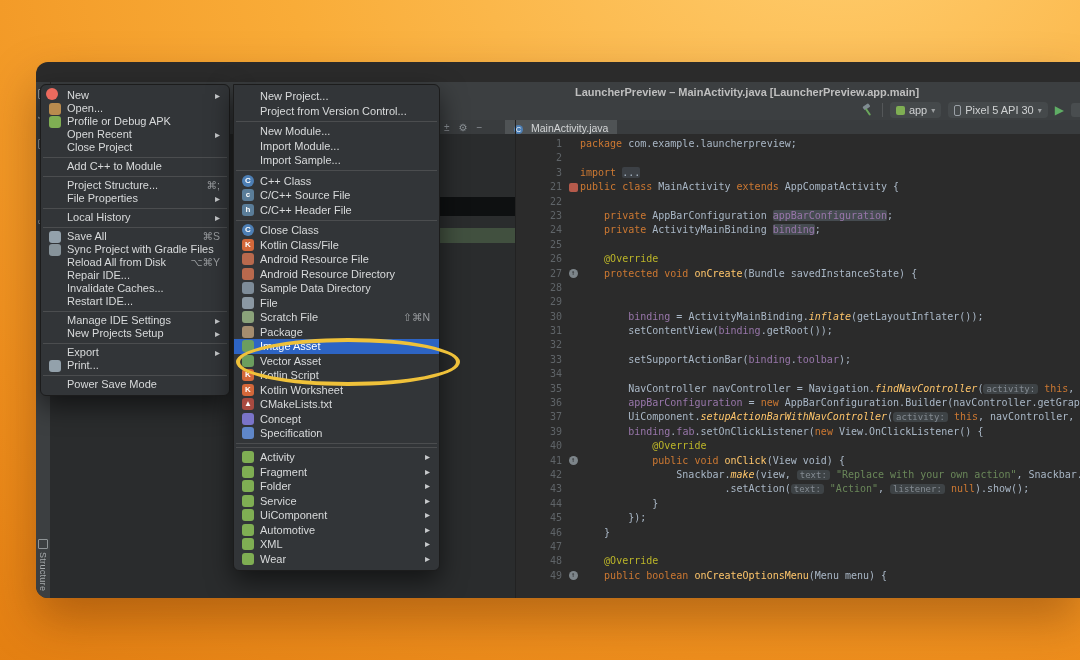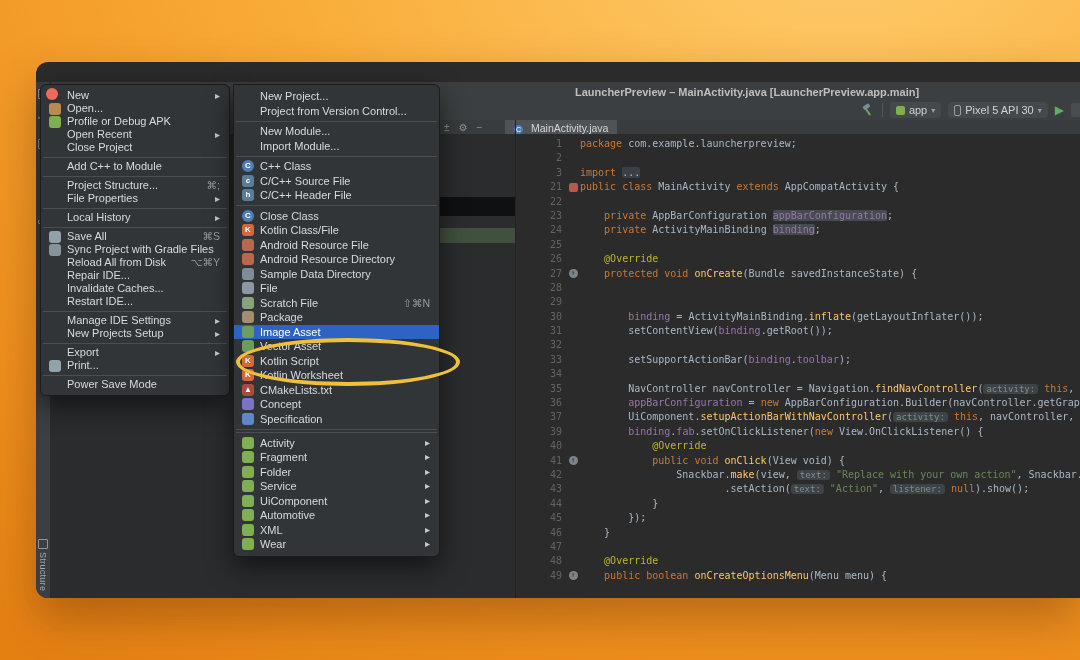--- a/index.html
+++ b/index.html
@@ -50,21 +50,21 @@
   
   .code{position:absolute;left:480px;top:72px;right:0;bottom:0;background:#2b2b2b;overflow:hidden;
     font-family:"DejaVu Sans Mono", monospace;font-size:10px;padding-top:3px;}
   .crow{display:flex;height:14.4px;line-height:14.4px;}
   .ln{width:50px;text-align:right;color:#5f6468;font-size:10px;flex:0 0 50px;padding-right:4px;box-sizing:border-box;}
   .gi{width:14px;flex:0 0 14px;text-align:center;}
   .ovr-ic{display:inline-block;width:9px;height:9px;border-radius:50%;background:#7d858a;color:#26282a;font-size:7px;line-height:9px;text-align:center;vertical-align:middle;}
   .cls-ic{display:inline-block;width:9px;height:9px;border-radius:2px;background:#b55a4b;vertical-align:middle;}
   .ct{white-space:pre;flex:1;overflow:hidden;color:#a9b7c6;}
   .p{color:#a9b7c6}.k{color:#cc7832}.f{color:#9876aa}.m{color:#ffc66b}
-  .mi{color:#ffc66b;}.a{color:#bbb529}.s{color:#6a8759}
+  .mi{color:#ffc66b;font-style:italic}.a{color:#bbb529}.s{color:#6a8759}
   .h{background:#3e4346;color:#848b92;border-radius:3px;padding:0 3px;font-size:9px;}
   .hl{background:#454b50;border-radius:2px;}
   .fold{background:#3c4045;border-radius:2px;}
   
   .menu-panel{position:absolute;background:#323538;border:1px solid #1c1c1c;border-radius:6px;
     box-shadow:0 10px 26px rgba(0,0,0,.55);padding:4px 0;font-size:11px;color:#d8dadb;box-sizing:border-box;}
   .file-menu{left:4px;top:22px;width:190px;z-index:30;}
   .new-submenu{left:197px;top:22px;width:207px;z-index:31;border-radius:0 6px 6px 6px;}
   .menu-item{display:flex;align-items:center;padding:0 9px 0 8px;gap:6px;}
   .file-menu .menu-item{height:13px;line-height:13px;}
@@ -425,20 +425,24 @@
       </div>
       <div class="menu-sep"></div>
       <div class="menu-item">
         <span class="mi-icon empty"></span>
         <span class="mi-label">New Module...</span>
       </div>
       <div class="menu-item">
         <span class="mi-icon empty"></span>
         <span class="mi-label">Import Module...</span>
       </div>
+      <div class="menu-item">
+        <span class="mi-icon empty"></span>
+        <span class="mi-label">Import Sample...</span>
+      </div>
       <div class="menu-sep"></div>
       <div class="menu-item">
         <span class="mi-icon" style="background: rgb(77, 127, 181); border-radius: 50%;">C</span>
         <span class="mi-label">C++ Class</span>
       </div>
       <div class="menu-item">
         <span class="mi-icon" style="background: rgb(90, 125, 153);">c</span>
         <span class="mi-label">C/C++ Source File</span>
       </div>
       <div class="menu-item">

